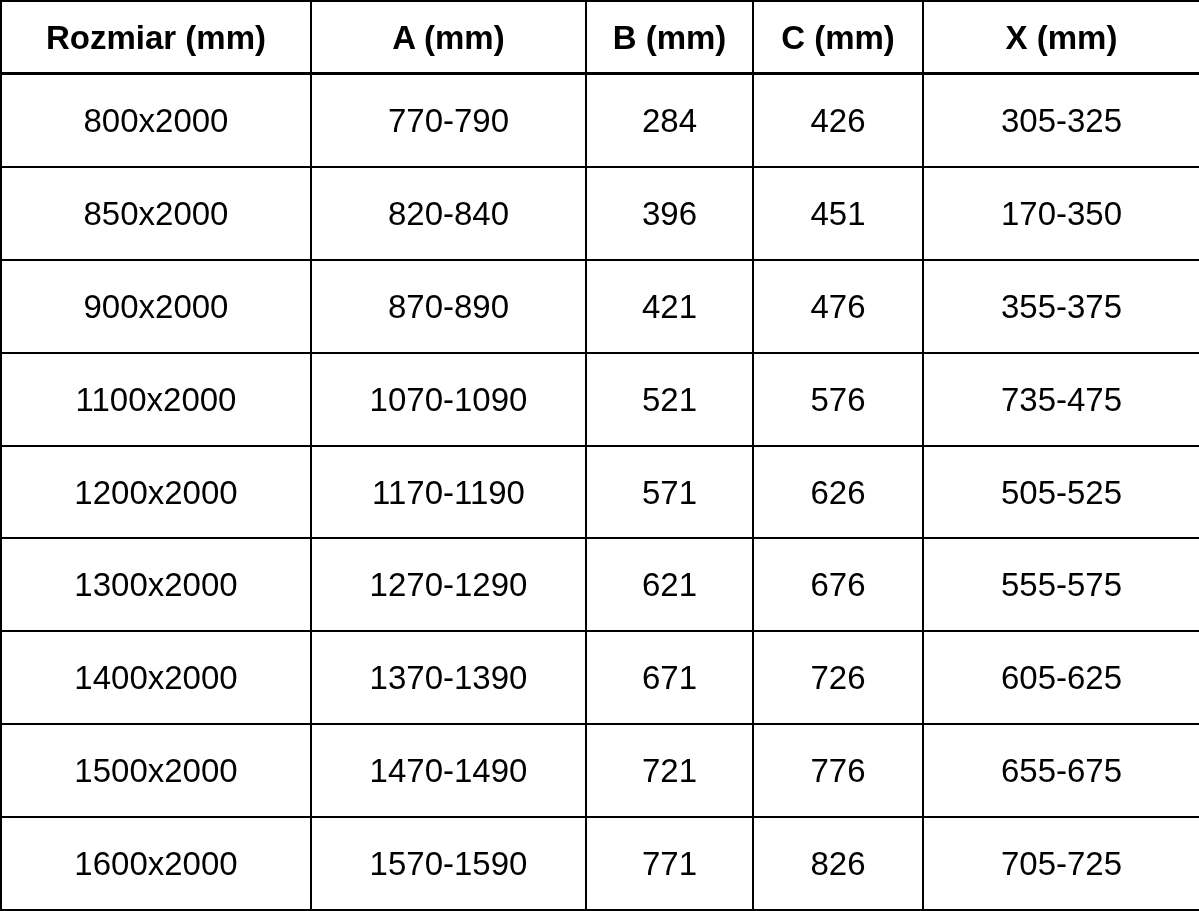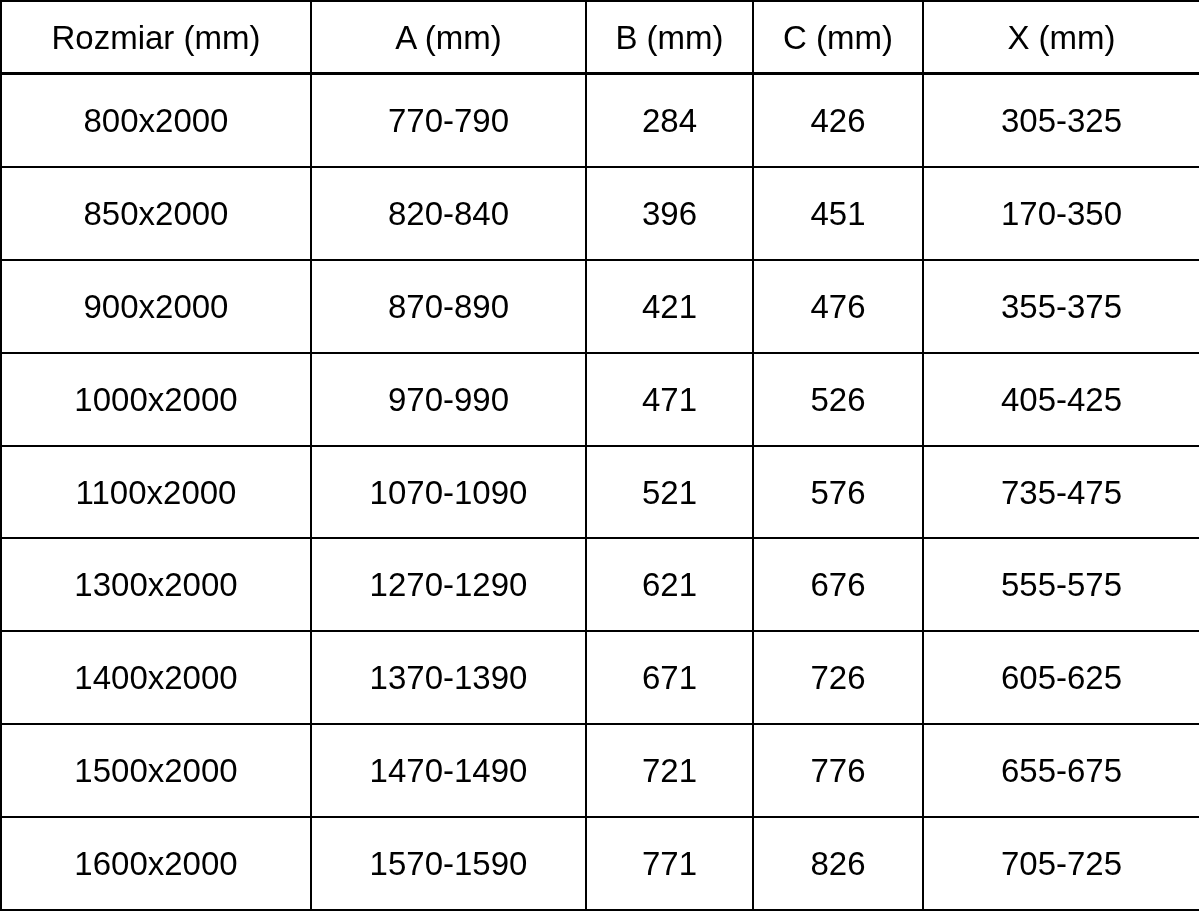--- a/index.html
+++ b/index.html
@@ -25,21 +25,21 @@
     text-align: center;
     vertical-align: middle;
     padding: 0;
     font-size: 33px;
     line-height: 1;
     height: 70px;
     overflow: hidden;
     white-space: nowrap;
   }
   table.spec-table thead th {
-    font-weight: normal;
+    font-weight: bold;
     border-bottom-width: 3px;
   }
   
   col.c-rozmiar { width: 310px; }
   col.c-a       { width: 275px; }
   col.c-b       { width: 167px; }
   col.c-c       { width: 170px; }
   col.c-x       { width: 277px; }
 </style>
 </head>
@@ -78,32 +78,32 @@
         <td>170-350</td>
       </tr>
       <tr>
         <td>900x2000</td>
         <td>870-890</td>
         <td>421</td>
         <td>476</td>
         <td>355-375</td>
       </tr>
       <tr>
-        <td>1000x2000</td>
-        <td>970-990</td>
-        <td>471</td>
-        <td>526</td>
-        <td>405-425</td>
-      </tr>
-      <tr>
         <td>1100x2000</td>
         <td>1070-1090</td>
         <td>521</td>
         <td>576</td>
         <td>735-475</td>
+      </tr>
+      <tr>
+        <td>1200x2000</td>
+        <td>1170-1190</td>
+        <td>571</td>
+        <td>626</td>
+        <td>505-525</td>
       </tr>
       <tr>
         <td>1300x2000</td>
         <td>1270-1290</td>
         <td>621</td>
         <td>676</td>
         <td>555-575</td>
       </tr>
       <tr>
         <td>1400x2000</td>

